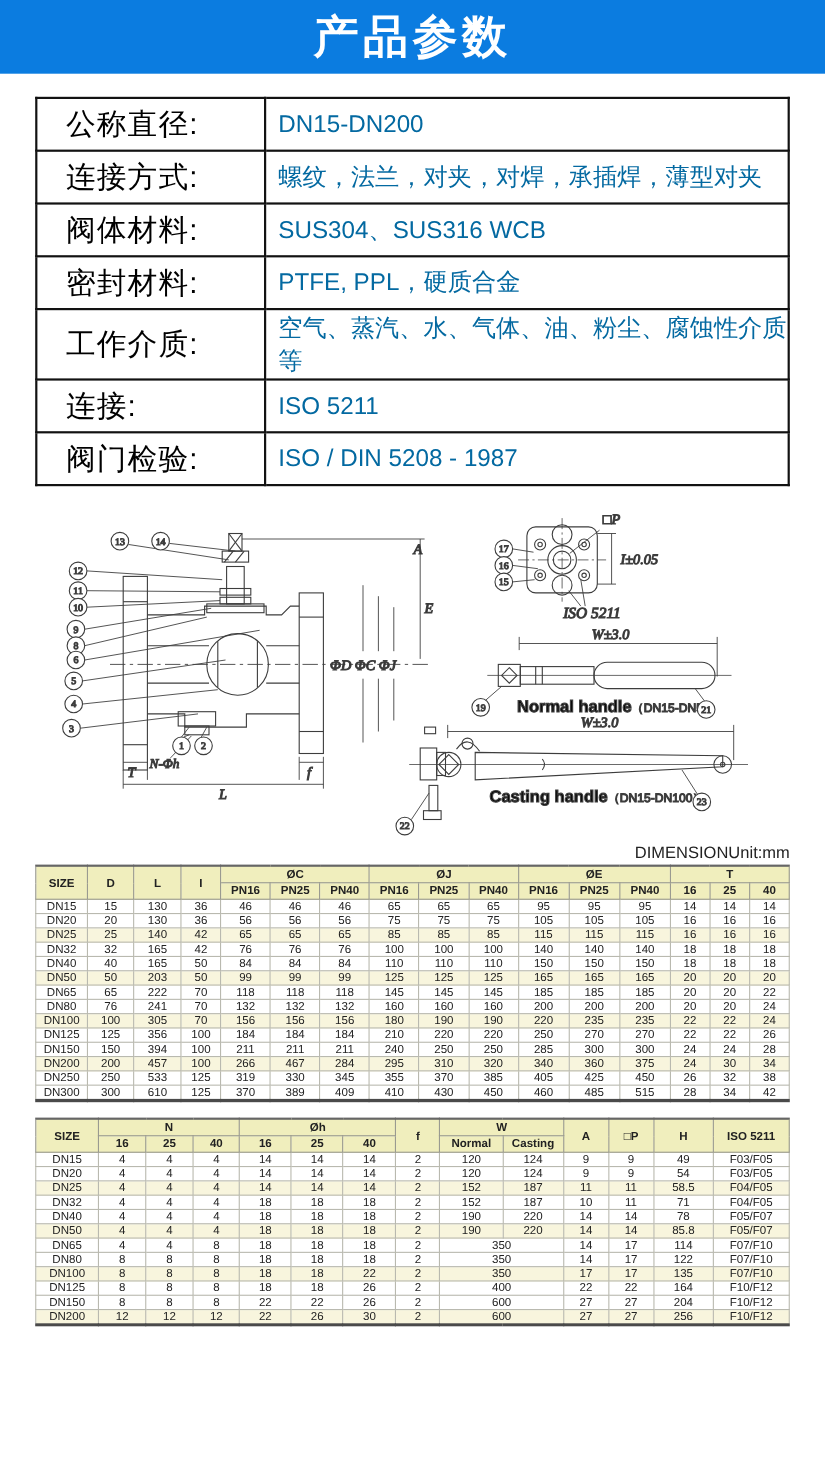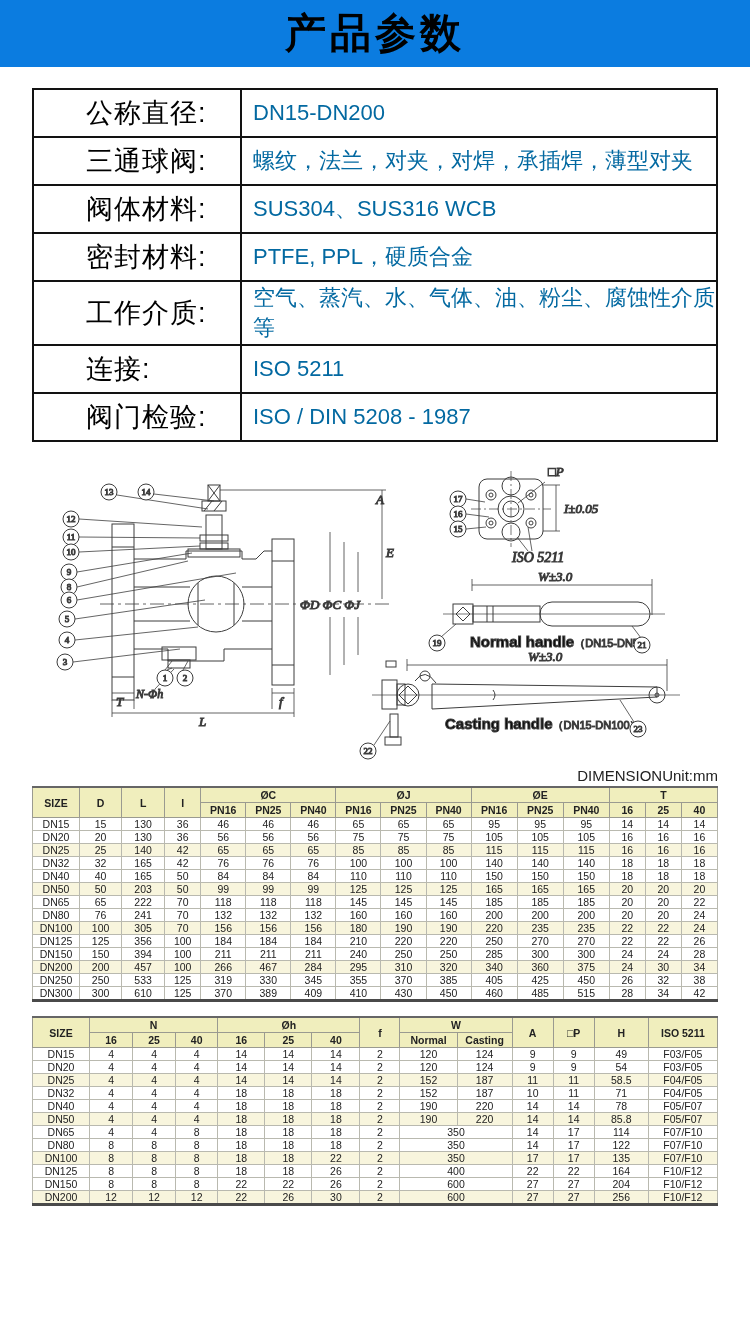--- a/index.html
+++ b/index.html
@@ -1,21 +1,21 @@
 <!DOCTYPE html>
 <html><head>
 <meta charset="utf-8">
 <style>
   html,body{margin:0;padding:0;background:#fff;}
   body{width:750px;font-family:"Liberation Sans","DejaVu Sans",sans-serif;color:#111;}
   .banner{height:67px;background:#0b7ce0;display:flex;align-items:center;justify-content:center;}
-  .banner h1{margin:0;color:#000000;font-size:41px;font-weight:bold;letter-spacing:4px;}
+  .banner h1{margin:0;color:#ffffff;font-size:41px;font-weight:bold;letter-spacing:4px;}
   .spec-table{width:686px;margin:21px 32px 0 32px;border-collapse:collapse;table-layout:fixed;}
   .spec-table td{border:2px solid #121212;height:44px;vertical-align:middle;}
-  .spec-table td[data-name="spec-label"]{font-size:27px;padding-left:52px;letter-spacing:1px;color:#000;}
+  .spec-table td[data-name="spec-label"]{font-size:27px;padding-left:26px;letter-spacing:1px;color:#000;}
   .spec-table td[data-name="spec-value"]{font-size:22px;padding-left:11px;color:#0369a1;}
   .drawing{margin-top:15px;height:310px;}
   .drawing svg{display:block;}
   .dim-head{width:686px;margin:0 32px;display:flex;justify-content:flex-end;align-items:flex-end;font-size:15px;color:#222;}
   .dim-table{width:686px;margin:2px 32px 0 32px;border-collapse:collapse;table-layout:fixed;
              font-size:10.5px;color:#222;border-top:2px solid #666;border-bottom:3px solid #4a4a4a;}
   .dim-table th{background:#f0eebd;border:1px solid #9a9a90;font-weight:bold;height:14px;padding:0;font-size:10.5px;}
   .dim-table td{border:1px solid #b9b9af;height:11.5px;padding:0;text-align:center;white-space:nowrap;}
   .dim-table tbody tr:nth-child(3n) td{background:#f8f5dd;}
   .t2{margin-top:14px;}
@@ -41,21 +41,21 @@
     <colgroup>
         <col style="width:208px">
         <col>
       </colgroup>
     <tbody>
         <tr data-name="table-row">
           <td data-name="spec-label">公称直径:</td>
           <td data-name="spec-value">DN15-DN200</td>
         </tr>
         <tr data-name="table-row">
-          <td data-name="spec-label">三通球阀:</td>
+          <td data-name="spec-label">连接方式:</td>
           <td data-name="spec-value">螺纹，法兰，对夹，对焊，承插焊，薄型对夹</td>
         </tr>
         <tr data-name="table-row">
           <td data-name="spec-label">阀体材料:</td>
           <td data-name="spec-value">SUS304、SUS316 WCB</td>
         </tr>
         <tr data-name="table-row">
           <td data-name="spec-label">密封材料:</td>
           <td data-name="spec-value">PTFE, PPL，硬质合金</td>
         </tr>

